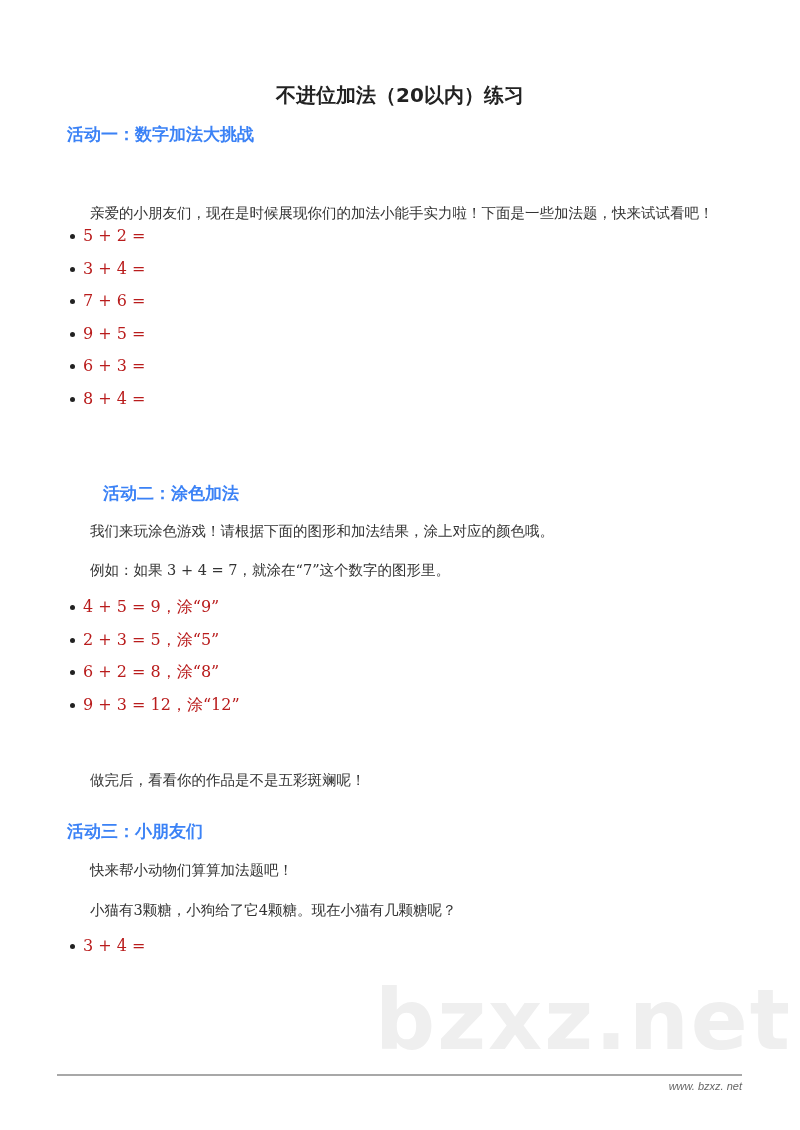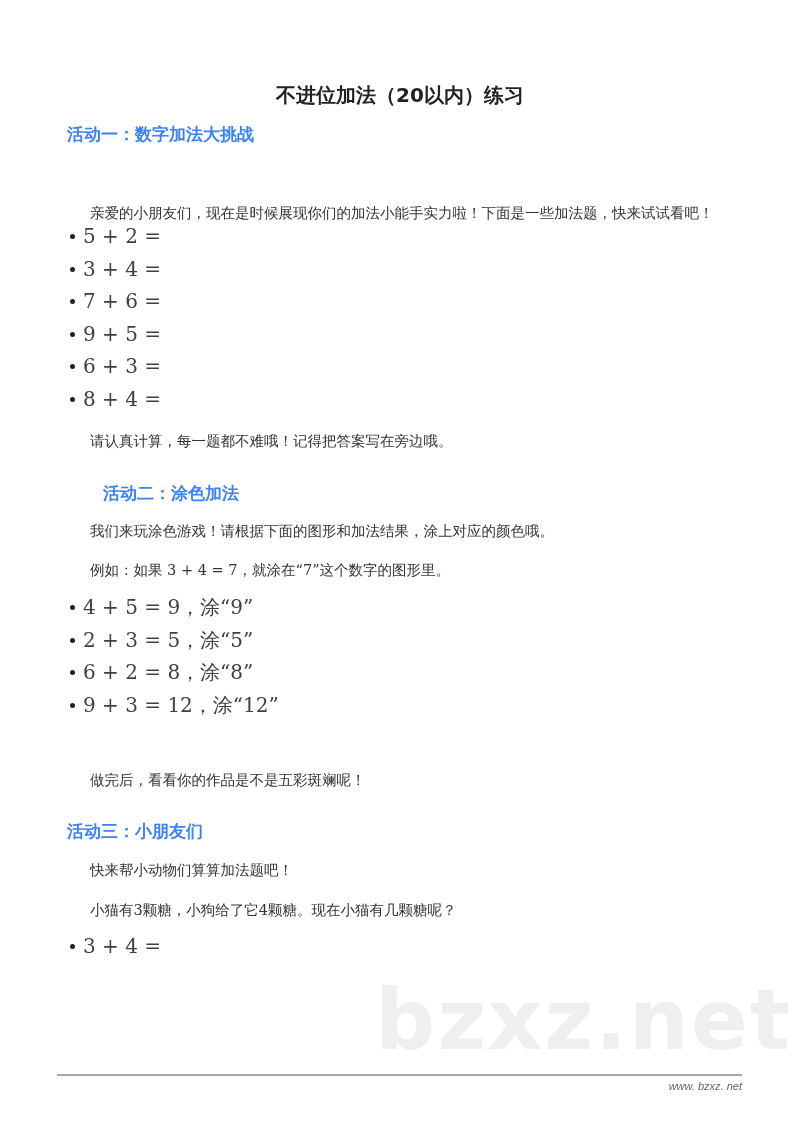--- a/index.html
+++ b/index.html
@@ -21,21 +21,21 @@
     }
     .para {
       position: absolute; left: 58px; width: 686px;
       font-size: 14.5px; line-height: 26px; color: #333;
       text-indent: 32px;
     }
     .para.noindent { text-indent: 0; left: 90px; width: 654px; }
     .list { position: absolute; left: 70px; margin: 0; padding: 0; list-style: none; }
     .list li {
       position: relative; padding-left: 13px;
-      font-size: 20px; line-height: 32.5px; color: #404040; height: 32.5px;
+      font-size: 16px; line-height: 32.5px; color: #b91c1c; height: 32.5px;
       white-space: pre;
     }
     .list li::before {
       content: ""; position: absolute; left: 0; top: 14px;
       width: 5px; height: 5px; border-radius: 50%; background: #222;
     }
     .watermark {
       position: absolute; left: 375px; top: 978px;
       font-family: "DejaVu Sans", "Liberation Sans", sans-serif;
       font-weight: bold; font-size: 84px; letter-spacing: 2px;
@@ -61,21 +61,20 @@
   <div class="h2" style="top:123px;">活动一：数字加法大挑战</div>
   <div class="para" style="top:160px;margin-top:40px;">亲爱的小朋友们，现在是时候展现你们的加法小能手实力啦！下面是一些加法题，快来试试看吧！</div>
   <ul class="list" style="top:220px;">
     <li>5 + 2 =</li>
     <li>3 + 4 =</li>
     <li>7 + 6 =</li>
     <li>9 + 5 =</li>
     <li>6 + 3 =</li>
     <li>8 + 4 =</li>
   </ul>
-  <div class="para" style="top:428px;">请认真计算，每一题都不难哦！记得把答案写在旁边哦。</div>
 
   <div class="h2" style="top:482px;margin-left:36px;">活动二：涂色加法</div>
   <div class="para noindent" style="top:518px;">我们来玩涂色游戏！请根据下面的图形和加法结果，涂上对应的颜色哦。</div>
   <div class="para noindent" style="top:557px;">例如：如果 3 + 4 = 7，就涂在“7”这个数字的图形里。</div>
   <ul class="list" style="top:591px;">
     <li>4 + 5 = 9，涂“9”</li>
     <li>2 + 3 = 5，涂“5”</li>
     <li>6 + 2 = 8，涂“8”</li>
     <li>9 + 3 = 12，涂“12”</li>
   </ul>

